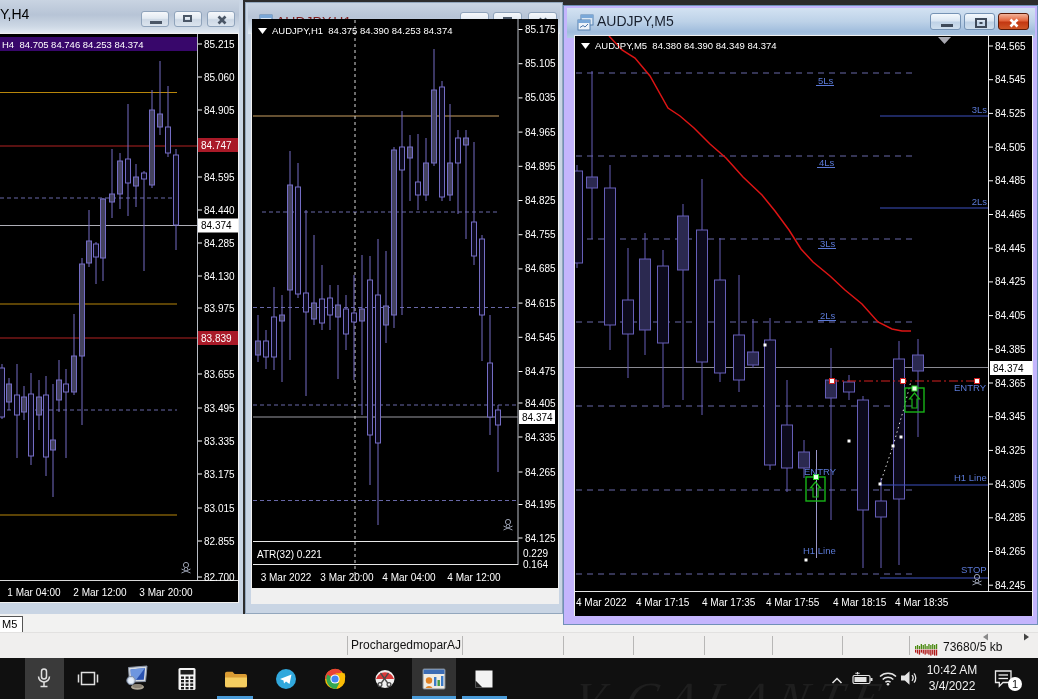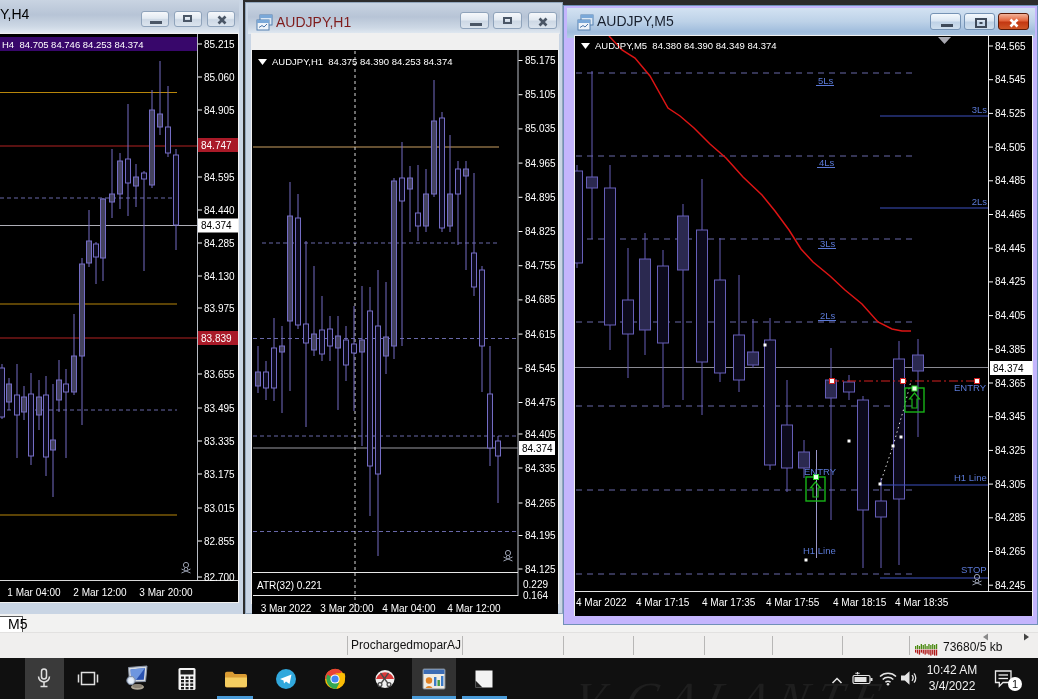--- a/index.html
+++ b/index.html
@@ -149,21 +149,21 @@
     </div>
 <div style="position:absolute;left:282.5px;top:10px;width:29px;height:17px;background:linear-gradient(180deg,#f6f8fb 0%,#e3eaf2 45%,#cdd8e5 55%,#dbe4ee 100%);border:1px solid #8fa3bb;border-radius:3px;box-sizing:border-box">
       <svg style="position:absolute;left:7.5px;top:1.5px" width="14" height="14">
         <g stroke="#4a5666" stroke-width="2.6">
           <line x1="3.5" y1="3.5" x2="10.5" y2="10.5"></line>
           <line x1="10.5" y1="3.5" x2="3.5" y2="10.5"></line>
         </g>
       </svg>
     </div>
 <div class="abs" style="left:6px;top:31px;width:308px;height:571px;background:#f0f0f0"></div>
-<div class="abs" style="left:7px;top:48px;width:306px;height:569px"><svg width="306" height="569" font-family="Liberation Sans">
+<div class="abs" style="left:7px;top:17px;width:306px;height:569px"><svg width="306" height="569" font-family="Liberation Sans">
         <rect x="0" y="0" width="306" height="569" fill="#000"></rect>
 <line x1="266" y1="0" x2="266" y2="546" stroke="#b8bcc4"></line>
 <line x1="1" y1="522.5" x2="266" y2="522.5" stroke="#e8e8e8"></line>
 <line x1="1" y1="545.5" x2="266" y2="545.5" stroke="#e8e8e8"></line>
 <line x1="1" y1="97" x2="247" y2="97" stroke="#c9a063" stroke-width="1.2"></line>
 <line x1="10" y1="193" x2="247" y2="193" stroke="#6868a8" stroke-dasharray="4 3"></line>
 <line x1="1" y1="288.5" x2="266" y2="288.5" stroke="#6868a8" stroke-dasharray="4 3"></line>
 <line x1="1" y1="386" x2="266" y2="386" stroke="#6868a8" stroke-dasharray="4 3"></line>
 <line x1="1" y1="481.5" x2="266" y2="481.5" stroke="#6868a8" stroke-dasharray="4 3"></line>
 <line x1="1" y1="398" x2="266" y2="398" stroke="#9a9aa2"></line>
@@ -448,21 +448,21 @@
 <g stroke="#9aa0b0" fill="none" stroke-width="1">
           <circle cx="402" cy="541" r="2.6"></circle>
           <line x1="397.5" y1="545" x2="406.5" y2="549"></line>
           <line x1="397.5" y1="549" x2="406.5" y2="545"></line>
           <line x1="400.5" y1="544" x2="400.5" y2="545.5"></line>
           <line x1="403.5" y1="544" x2="403.5" y2="545.5"></line>
         </g>
       </svg></div>
 </div>
 <div class="abs" style="left:0;top:614px;width:1038px;height:18px;background:#f2f2f1"></div>
-<div class="abs" style="left:0;top:616px;width:23px;height:16px;background:#fff;border:1px solid #555;border-left:none;border-bottom:none;font-size:14px;color:#000;padding-left:8px;line-height:15px">M5</div>
+<div class="abs" style="left:0;top:616px;width:23px;height:16px;background:#fff;border:1px solid #555;border-left:none;border-bottom:none;font-size:11px;color:#000;padding-left:2px;line-height:15px">M5</div>
 <svg class="abs" style="left:980px;top:633px;z-index:6" width="56" height="9">
     <path d="M 8 0.5 l -5 3.5 l 5 3.5 z" fill="#8a8a8a"></path>
     <path d="M 44 0.5 l 5 3.5 l -5 3.5 z" fill="#444"></path>
   </svg>
 <div class="abs" style="left:0;top:632px;width:1038px;height:26px;background:#f0efee;border-top:1px solid #e2e1e0"></div>
 <div class="abs" style="left:351px;top:638px;font-size:12px;color:#111">ProchargedmoparAJ</div>
 <div class="abs" style="left:347px;top:636px;width:1px;height:19px;background:#b8b7b6"></div>
 <div class="abs" style="left:462px;top:636px;width:1px;height:19px;background:#b8b7b6"></div>
 <div class="abs" style="left:563px;top:636px;width:1px;height:19px;background:#b8b7b6"></div>
 <div class="abs" style="left:633px;top:636px;width:1px;height:19px;background:#b8b7b6"></div>

